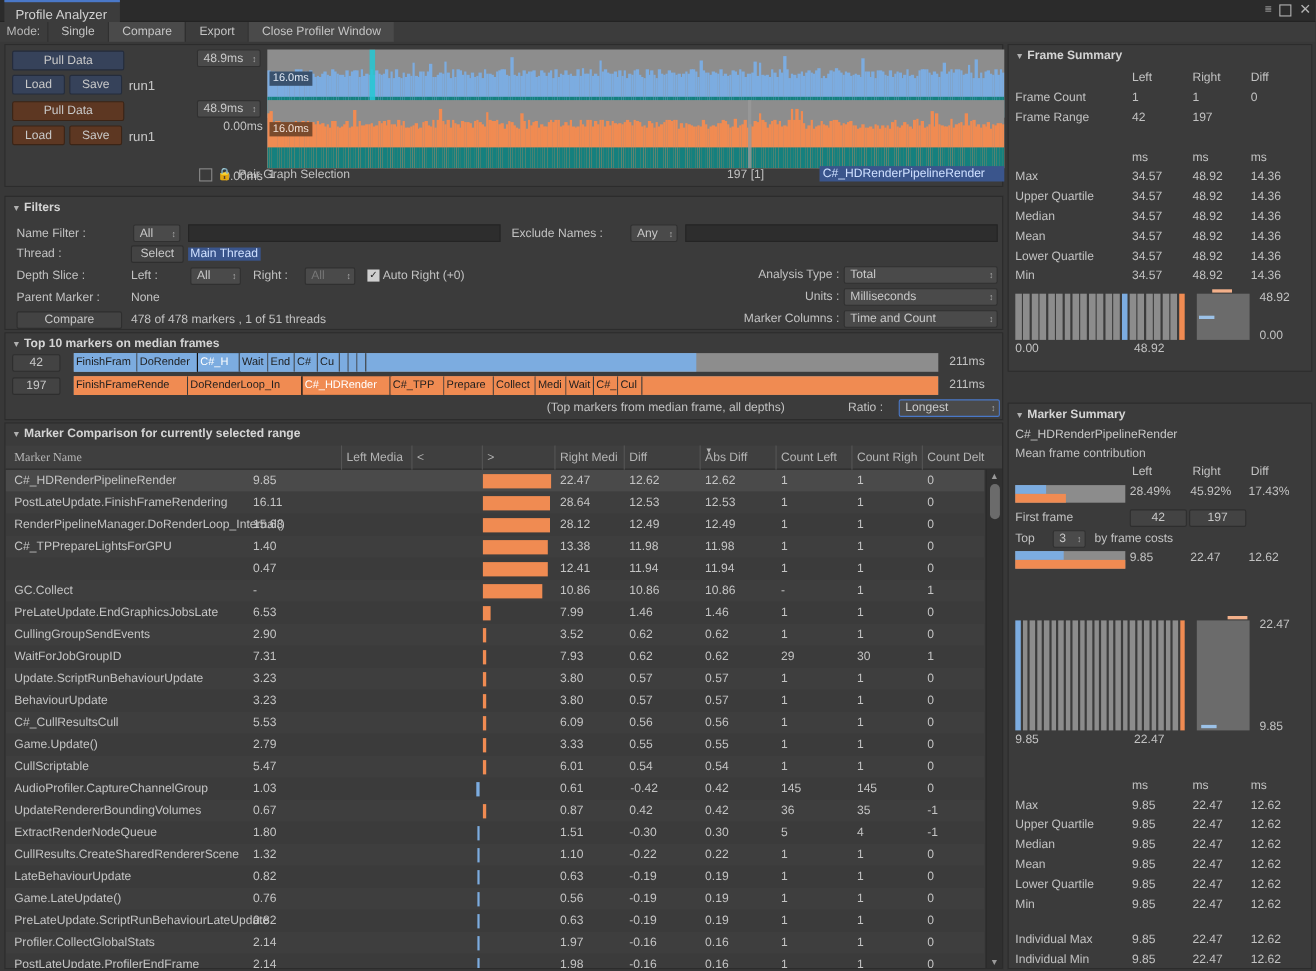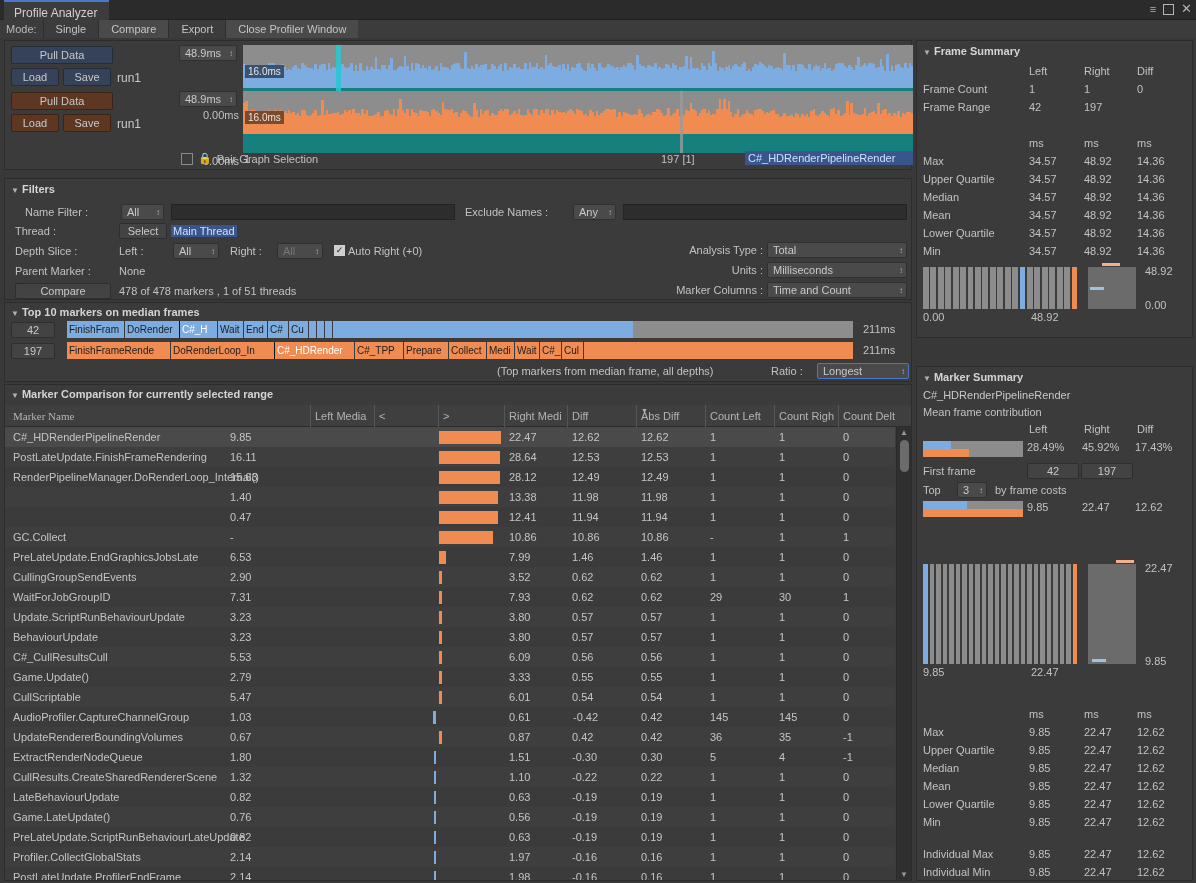--- a/index.html
+++ b/index.html
@@ -1375,21 +1375,21 @@
       <span style="color:#b4b4b4; font-size:11px;">🔒</span>
       <span class="rlbl">Pair Graph Selection</span>
     </div>
 
     <div style="position:absolute; left:740px; top:110px; background:#3a558c; color:#cfe0ff; font-size:11px; padding:1px 3px; white-space:nowrap; overflow:hidden; width:168px;">C#_HDRenderPipelineRender</div>
   </div>
 
   <div class="panel" style="left:4px; top:178px; width:908px; height:122px;">
     <div class="foldout arrow-d" style="position:absolute; left:6px; top:4px;">Filters</div>
 
-    <div class="rlbl" style="position:absolute; left:20px; top:27px;">Name Filter :</div>
+    <div class="rlbl" style="position:absolute; left:10px; top:27px;">Name Filter :</div>
     <div class="popup" style="position:absolute; left:116px; top:25px; width:43px;">
       <span>All</span>
         <span class="car">↕</span>
     </div>
     <input class="textfield" style="position: absolute; left: 166px; top: 25px; width: 284px; color: rgb(200, 200, 200); font-size: 11px; padding: 0px 3px;" value="">
 
     <div class="rlbl" style="position:absolute; left:460px; top:27px;">Exclude Names :</div>
     <div class="popup" style="position:absolute; left:568px; top:25px; width:43px;">
       <span>Any</span>
         <span class="car">↕</span>
@@ -1527,20 +1527,21 @@
           <div class="td" style="left:225px;width:60px;">15.63</div>
           <div style="position:absolute;left:434px;top:4px;width:61px;height:13px;background:#f08b52;"></div>
           <div class="td" style="left:504px;width:58px;">28.12</div>
           <div class="td" style="left:567px;width:60px;">12.49</div>
           <div class="td" style="left:636px;width:60px;">12.49</div>
           <div class="td" style="left:705px;width:60px;">1</div>
           <div class="td" style="left:774px;width:58px;">1</div>
           <div class="td" style="left:838px;width:50px;">0</div>
         </div>
         <div class="trow alt">
+          <div class="td" style="left:8px;width:296px;">C#_TPPrepareLightsForGPU</div>
           <div class="td" style="left:225px;width:60px;">1.40</div>
           <div style="position:absolute;left:434px;top:4px;width:59px;height:13px;background:#f08b52;"></div>
           <div class="td" style="left:504px;width:58px;">13.38</div>
           <div class="td" style="left:567px;width:60px;">11.98</div>
           <div class="td" style="left:636px;width:60px;">11.98</div>
           <div class="td" style="left:705px;width:60px;">1</div>
           <div class="td" style="left:774px;width:58px;">1</div>
           <div class="td" style="left:838px;width:50px;">0</div>
         </div>
         <div class="trow">

